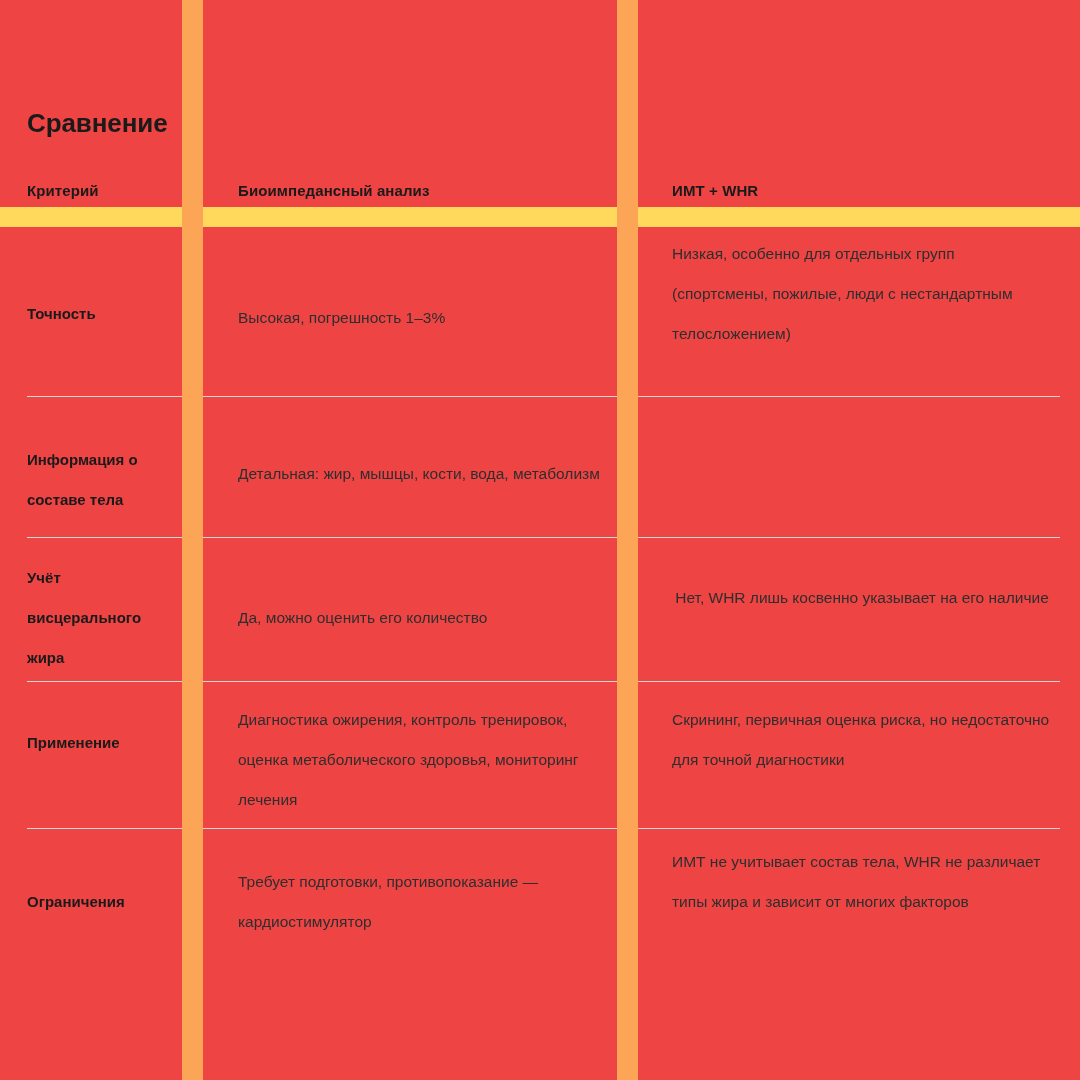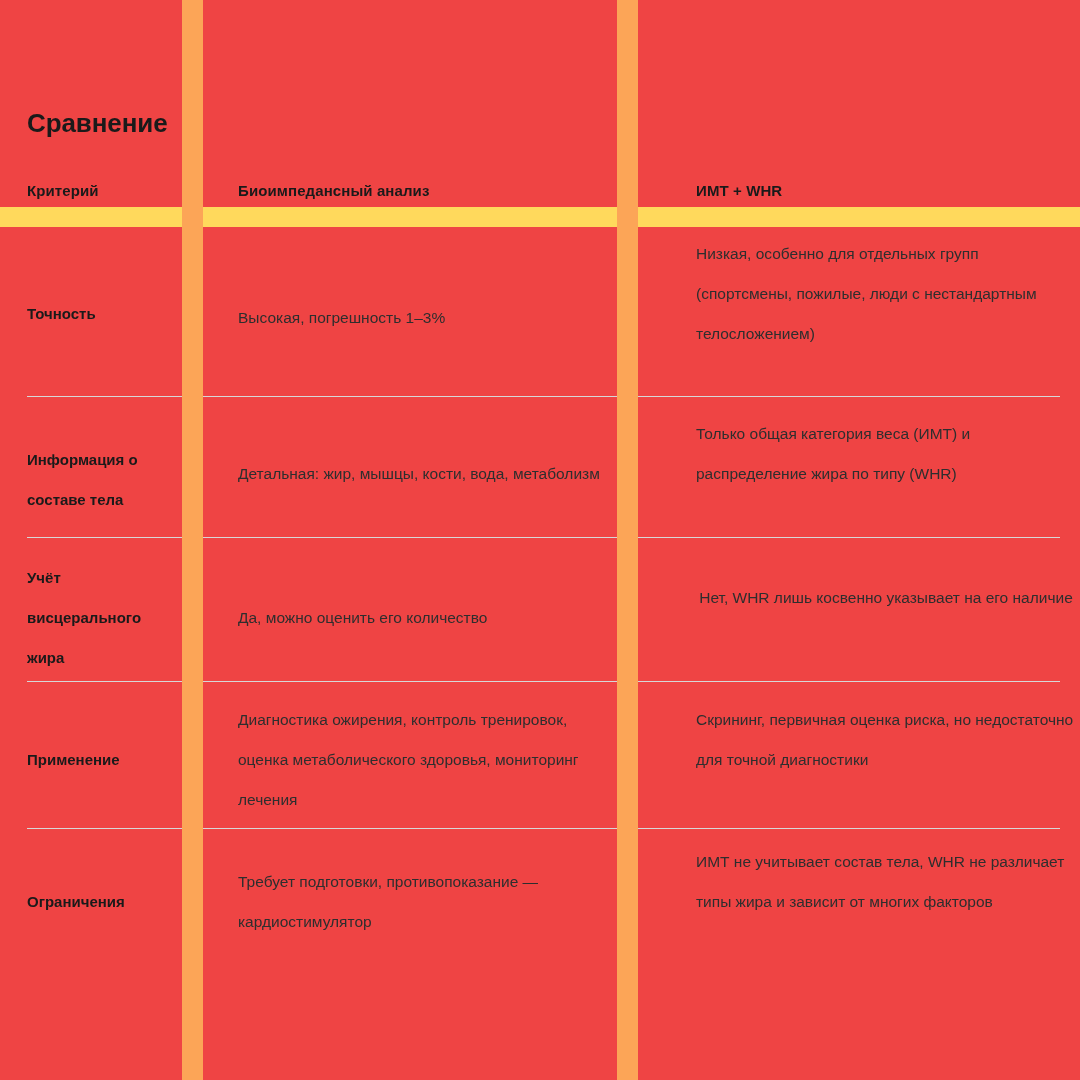--- a/index.html
+++ b/index.html
@@ -61,21 +61,21 @@
     position: absolute;
     left: 0;
     top: 0;
     width: 1080px;
     height: 840px;
     z-index: 4;
   }
 
   .col-criterion { left: 27px;  width: 150px; }
   .col-bia       { left: 238px; width: 372px; }
-  .col-bmi       { left: 696px; width: 380px; }
+  .col-bmi       { left: 672px; width: 380px; }
 
   
   .head-cell {
     position: absolute;
     top: 180px;
     font-size: 15px;
     font-weight: 700;
     line-height: 22px;
     color: #1a1a1a;
     letter-spacing: 0.1px;
@@ -128,27 +128,26 @@
     <div class="head-cell col-criterion">Критерий</div>
     <div class="head-cell col-bia">Биоимпедансный анализ</div>
     <div class="head-cell col-bmi">ИМТ + WHR</div>
 
     <div class="body-cell label col-criterion" style="top:294px;">Точность</div>
     <div class="body-cell col-bia" style="top:298px;">Высокая, погрешность 1–3%</div>
     <div class="body-cell col-bmi" style="top:234px;">Низкая, особенно для отдельных групп (спортсмены, пожилые, люди с нестандартным телосложением)</div>
 
     <div class="body-cell label col-criterion" style="top:440px;">Информация о составе тела</div>
     <div class="body-cell col-bia" style="top:454px;">Детальная: жир, мышцы, кости, вода, метаболизм</div>
-    <div class="body-cell col-bmi" style="top:414px;">Только общая категория веса (ИМТ) и распределение жира по типу (WHR)</div>
 
     <div class="body-cell label col-criterion" style="top:558px;">Учёт висцерального жира</div>
     <div class="body-cell col-bia" style="top:598px;">Да, можно оценить его количество</div>
     <div class="body-cell col-bmi" style="top:578px;text-align:center;">Нет, WHR лишь косвенно указывает на его наличие</div>
 
-    <div class="body-cell label col-criterion" style="top:740px;">Применение</div>
+    <div class="body-cell label col-criterion" style="top:723px;">Применение</div>
     <div class="body-cell col-bia" style="top:700px;">Диагностика ожирения, контроль тренировок, оценка метаболического здоровья, мониторинг лечения</div>
     <div class="body-cell col-bmi" style="top:700px;">Скрининг, первичная оценка риска, но недостаточно для точной диагностики</div>
 
     <div class="body-cell label col-criterion" style="top:882px;">Ограничения</div>
     <div class="body-cell col-bia" style="top:862px;width:385px;">Требует подготовки, противопоказание — кардиостимулятор</div>
     <div class="body-cell col-bmi" style="top:842px;">ИМТ не учитывает состав тела, WHR не различает типы жира и зависит от многих факторов</div>
 
   </div>
 </div>
 

